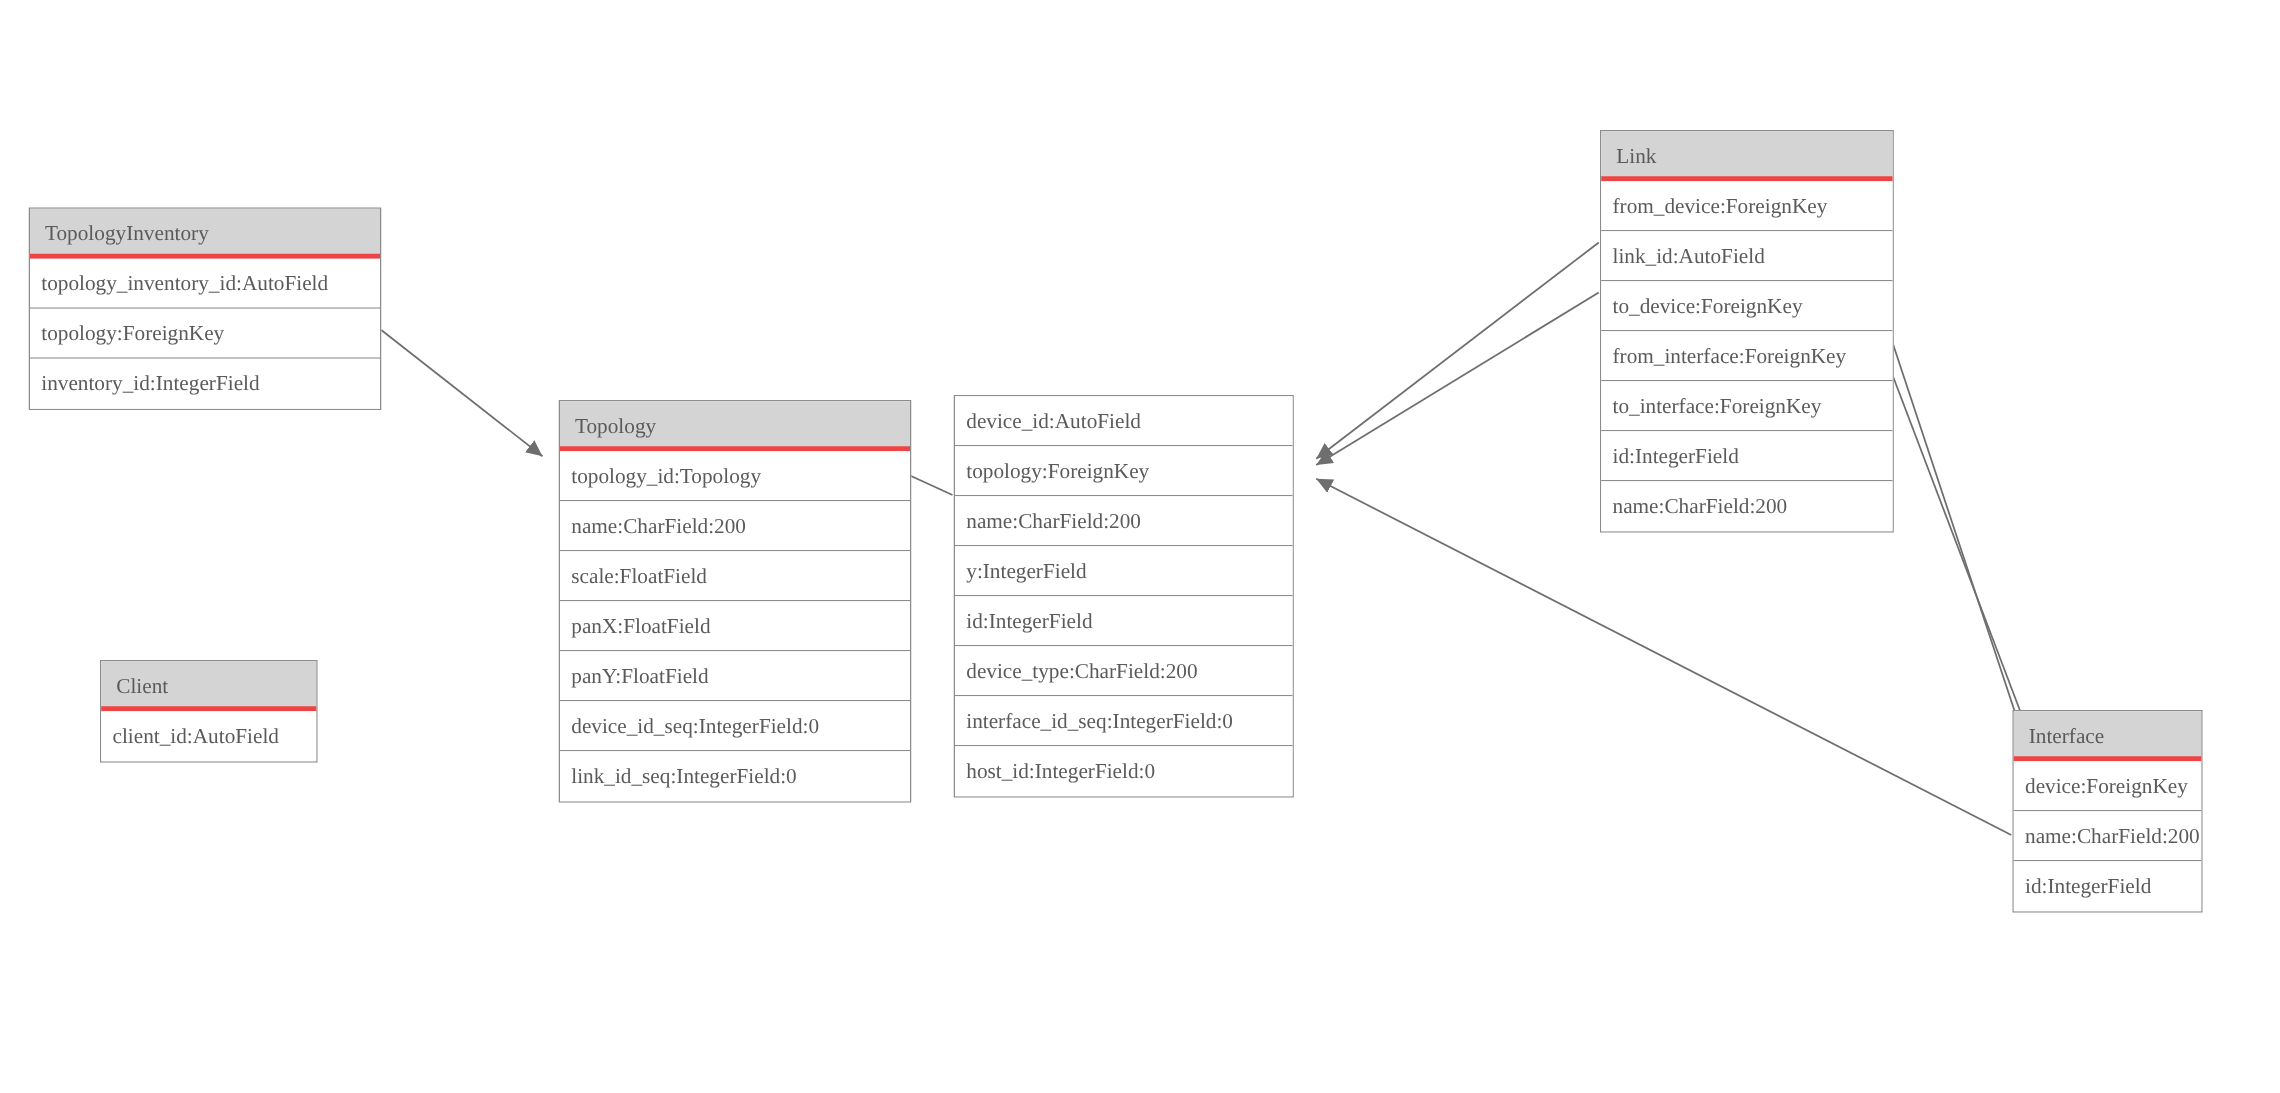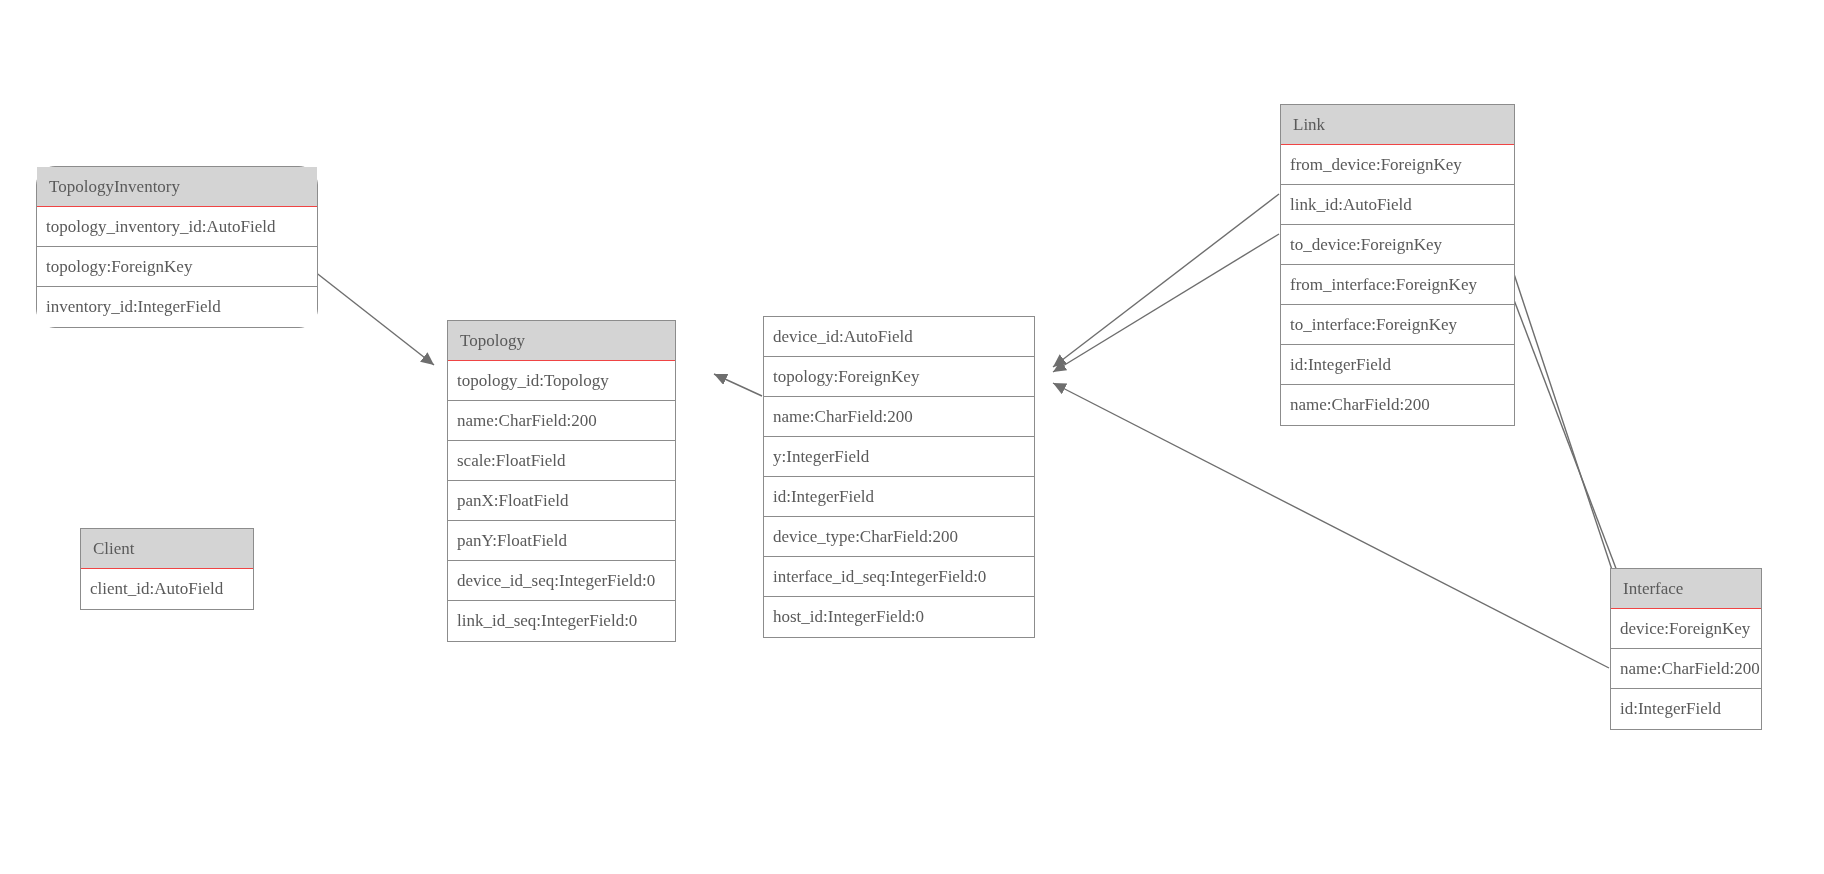--- a/index.html
+++ b/index.html
@@ -26,21 +26,21 @@
   .entity {
     position: absolute;
     box-sizing: border-box;
     border: 1px solid #8c8c8c;
     background: #ffffff;
     z-index: 2;
   }
   .entity-header {
     box-sizing: border-box;
     background: #d4d4d4;
-    border-bottom: 1px solid #ef4444;
+    border-bottom: 4px solid #ef4444;
     color: #5a5a5a;
     font-size: 17px;
     line-height: 40px;
     height: 40px;
     padding: 0 0 0 12px;
     white-space: nowrap;
     overflow: hidden;
     font-family: Liberation Serif, serif;
   }
   .entity-field {
@@ -75,27 +75,27 @@
         <path d="M 762,396 L 714,374" fill="none" stroke="#6e6e6e" stroke-width="1.4" marker-end="url(#solid-arrow)"></path>
         <path d="M 1279,194 L 1053,367" fill="none" stroke="#6e6e6e" stroke-width="1.4" marker-end="url(#solid-arrow)"></path>
         <path d="M 1279,234 L 1053,372" fill="none" stroke="#6e6e6e" stroke-width="1.4" marker-end="url(#solid-arrow)"></path>
         <path d="M 1609,668 L 1053,383" fill="none" stroke="#6e6e6e" stroke-width="1.4" marker-end="url(#solid-arrow)"></path>
         <path d="M 1514,274 L 1622,600" fill="none" stroke="#6e6e6e" stroke-width="1.4" marker-end="url(#solid-arrow)"></path>
         <path d="M 1514,300 L 1628,600" fill="none" stroke="#6e6e6e" stroke-width="1.4" marker-end="url(#solid-arrow)"></path>
       </g>
   </svg>
 
   <div id="entity-layer">
-      <div class="entity" style="left: 36px; top: 166px; width: 282px; border-radius: 19px;">
+      <div class="entity" style="left: 23px; top: 166px; width: 282px;">
         <div class="entity-header">TopologyInventory</div>
         <div class="entity-field">topology_inventory_id:AutoField</div>
         <div class="entity-field">topology:ForeignKey</div>
         <div class="entity-field">inventory_id:IntegerField</div>
       </div>
-      <div class="entity" style="left: 447px; top: 320px; width: 229px;">
+      <div class="entity" style="left: 447px; top: 320px; width: 282px;">
         <div class="entity-header">Topology</div>
         <div class="entity-field">topology_id:Topology</div>
         <div class="entity-field">name:CharField:200</div>
         <div class="entity-field">scale:FloatField</div>
         <div class="entity-field">panX:FloatField</div>
         <div class="entity-field">panY:FloatField</div>
         <div class="entity-field">device_id_seq:IntegerField:0</div>
         <div class="entity-field">link_id_seq:IntegerField:0</div>
       </div>
       <div class="entity" style="left: 763px; top: 316px; width: 272px;">

